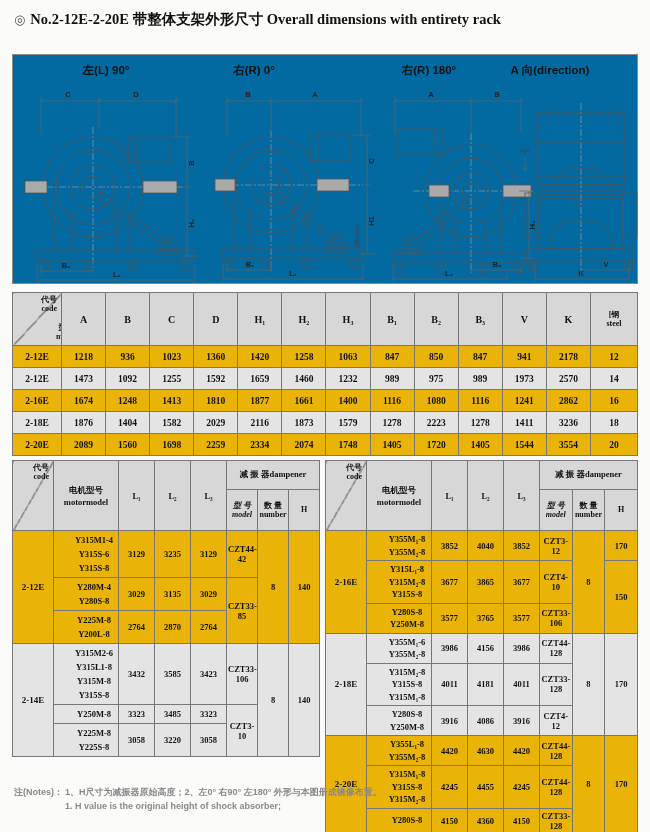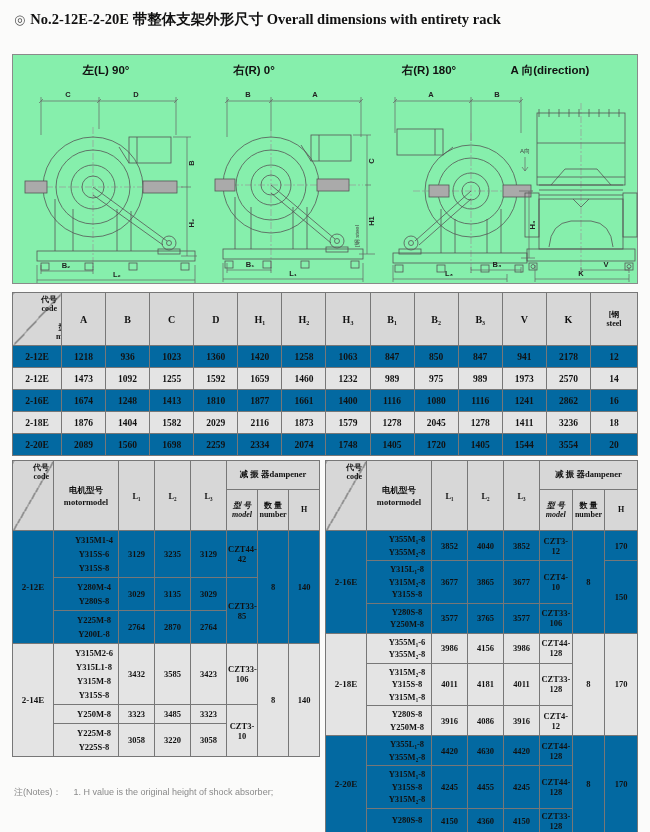--- a/index.html
+++ b/index.html
@@ -6,33 +6,33 @@
   body{
     width:650px;height:832px;position:relative;
     background:#fbfbfa;color:#111;
     font-family:"Liberation Serif","DejaVu Serif",serif;
     overflow:hidden;
   }
   
   .title{position:absolute;top:10px;left:14px;font-weight:bold;font-size:14.5px;white-space:nowrap;}
   .title .bullet{color:#555;font-size:13px;margin-right:5px;}
   
-  .draw-panel{position:absolute;top:54px;left:12px;width:624px;height:228px;border:1px solid #8a8a8a;background:#86efac;}
+  .draw-panel{position:absolute;top:54px;left:12px;width:624px;height:228px;border:1px solid #8a8a8a;background:#0369a1;}
   .vlabel{position:absolute;top:8px;transform:translateX(-50%);
     font-family:"Liberation Sans","DejaVu Sans",sans-serif;font-weight:bold;font-size:11.5px;white-space:nowrap;}
   .vsvg{position:absolute;top:26px;}
   svg{overflow:visible;}
   .ln{stroke:#555;stroke-width:0.8;fill:none;}
   .cl{stroke:#999;stroke-width:0.7;fill:none;stroke-dasharray:7 2 2 2;}
   .dl{stroke:#666;stroke-width:0.7;fill:none;}
   .shaft{fill:#aaa;stroke:#555;stroke-width:0.8;}
   .dim{font:7.5px "Liberation Sans","DejaVu Sans",sans-serif;fill:#222;font-weight:bold;}
   .dimsm{font:6px "Liberation Sans","DejaVu Sans",sans-serif;fill:#444;}
   
-  table{border-collapse:collapse;table-layout:fixed;background:#0369a1;}
+  table{border-collapse:collapse;table-layout:fixed;background:#eab308;}
   th,td{border:1px solid #777;text-align:center;vertical-align:middle;
     font-weight:bold;padding:1px;overflow:hidden;}
   thead th{background:#d7d7d7;}
   tr.alt td{background:#e4e4e4;}
   .corner{position:relative;background:
      linear-gradient(to bottom right,#d7d7d7 calc(50% - 0.6px),#777 calc(50% - 0.6px),#777 calc(50% + 0.6px),#d7d7d7 calc(50% + 0.6px));}
   .c-tr{position:absolute;top:3px;right:4px;text-align:right;line-height:1.1;font-size:8px;}
   .c-bl{position:absolute;bottom:3px;left:3px;text-align:center;line-height:1.1;font-size:8px;margin-left:40px;}
   
   .main-table{position:absolute;top:292px;left:12px;width:626px;font-size:10px;}
@@ -52,23 +52,23 @@
   .damp-table th.dmod{width:52px;font-style:italic;}
   .damp-table th.dnum{width:30px;}
   .damp-table th.dh{width:26px;}
   .damp-table td{font-size:8.5px;}
   .damp-table td.motor div{line-height:12.5px;white-space:nowrap;margin-left:16px;}
   .damp-left td.motor div{line-height:14px;}
   .damp-table td{padding:2px 1px;}
   .damp-table td.mdl{font-size:9px;}
   
   .notes{position:absolute;top:786px;left:14px;width:620px;display:flex;
-    font-family:"Liberation Sans","DejaVu Sans",sans-serif;color:#8a8a8a;font-size:9px;line-height:1.55;}
+    font-family:"Liberation Sans","DejaVu Sans",sans-serif;color:#8a8a8a;font-size:9px;line-height:1.55;font-weight:bold;}
   .notes-label{white-space:nowrap;margin-right:2px;}
-  .notes-lines .eng{margin-left:10px;text-align:right;}
+  .notes-lines .eng{margin-left:0;}
 </style>
 </head>
 <body>
 
 <div class="page">
 
   <div class="title">
     <span class="bullet">◎</span><span>No.2-12E-2-20E 带整体支架外形尺寸 Overall dimensions with entirety rack</span>
   </div>
 
@@ -351,21 +351,21 @@
         <tr class="alt">
           <td>2-18E</td>
           <td>1876</td>
           <td>1404</td>
           <td>1582</td>
           <td>2029</td>
           <td>2116</td>
           <td>1873</td>
           <td>1579</td>
           <td>1278</td>
-          <td>2045</td>
+          <td>2223</td>
           <td>1278</td>
           <td>1411</td>
           <td>3236</td>
           <td>18</td>
         </tr>
         <tr>
           <td>2-20E</td>
           <td>2089</td>
           <td>1560</td>
           <td>1698</td>
@@ -593,17 +593,18 @@
           <td>4360</td>
           <td>4150</td>
           <td rowspan="1">CZT33-128</td>
         </tr>
       </tbody>
   </table>
 
   <div class="notes">
     <span class="notes-label">注(Notes)：</span>
     <div class="notes-lines">
+      <div>1、H尺寸为减振器原始高度；2、左0°  右90°   左180°  外形与本图册成镜像布置。</div>
       <div class="eng">1. H value is the original height of shock absorber;</div>
     </div>
   </div>
 
 </div>
 
 </body></html>

